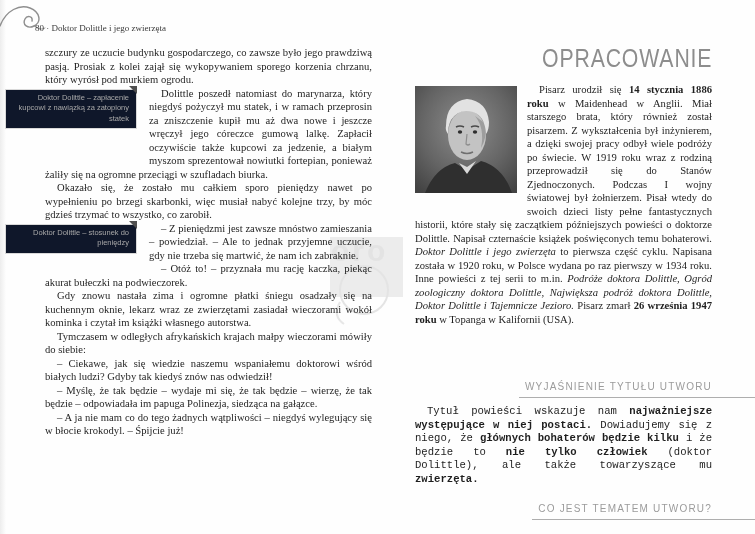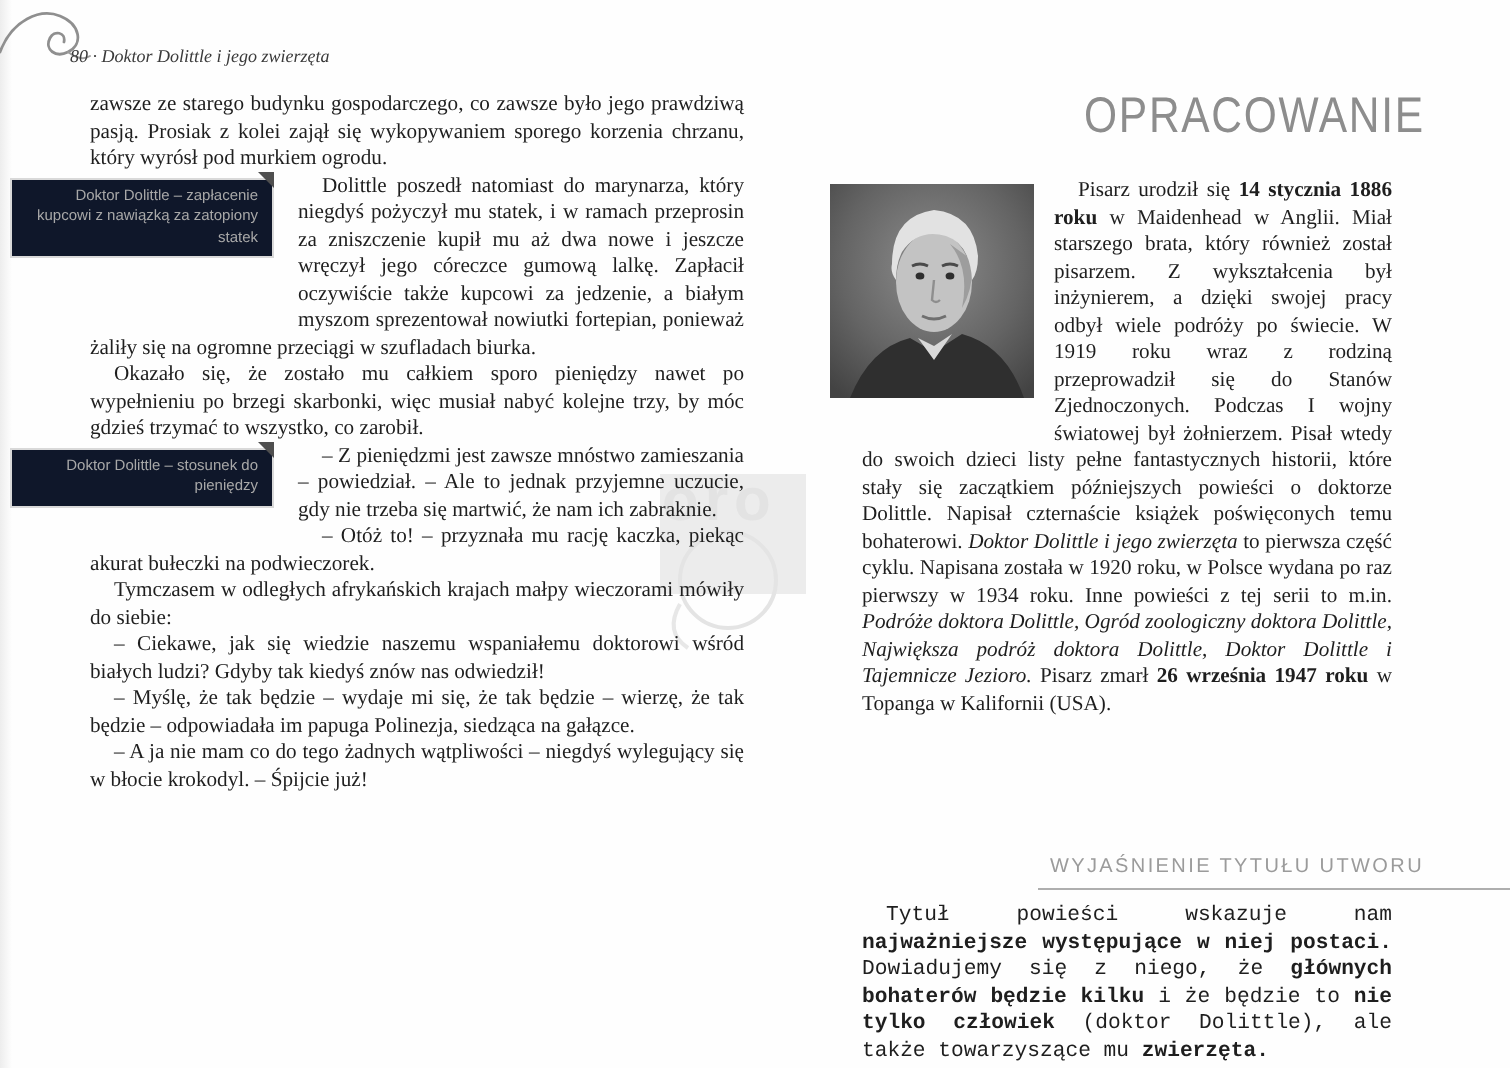--- a/index.html
+++ b/index.html
@@ -10,21 +10,21 @@
   
   .wm-band{position:absolute;left:330px;top:237px;width:73px;height:60px;background:#ececec;z-index:0;}
   .wm-text{position:absolute;left:331px;top:234px;z-index:0;font-family:"Liberation Sans",sans-serif;
            font-weight:bold;font-size:30px;color:#e3e3e3;letter-spacing:3px;}
   .wm-swirl{position:absolute;left:326px;top:252px;z-index:0;}
   
   .page{position:absolute;top:0;height:534px;z-index:1;}
   .page-left{left:0;width:377px;}
   .page-right{left:378px;width:377px;}
   .flourish{position:absolute;left:0;top:2px;}
-  .running-head{position:absolute;left:35px;top:23px;font-style:italic;font-size:9px;color:#3a3a3a;}
+  .running-head{position:absolute;left:35px;top:23px;font-size:9px;color:#3a3a3a;}
   .left-body{position:absolute;left:45px;top:46px;width:327px;font-size:10.6px;line-height:13.5px;
              text-align:justify;color:#1e1e1e;hyphens:auto;}
   .left-body p{margin:0;text-indent:12px;}
   .left-body p.no-indent{text-indent:0;}
   .wrap-group{}
   .margin-note{float:left;width:116px;margin:2px 12px 26px -40px;position:relative;
                border:1px solid #d9d9d9;background:#0f172a;padding:3px 7px 4px 7px;
                font-family:"Liberation Sans",sans-serif;font-size:7.5px;line-height:10.5px;
                color:#a8a8a8;text-align:right;text-indent:0;}
   .margin-note.second{margin-bottom:20px;}
@@ -32,22 +32,22 @@
                border-top:8px solid #4f4f4f;border-left:8px solid transparent;}
   
   .right-col{position:absolute;left:37px;right:0;top:0;}
   .title-row{margin-top:44px;text-align:right;padding-right:43px;}
   .page-title{display:inline-block;font-family:"Liberation Sans",sans-serif;font-size:25px;
               color:#8d8d8d;letter-spacing:1px;transform:scaleX(.85);transform-origin:100% 50%;}
   .sec-head{text-align:right;}
   .sec-head .sec-label{display:inline-block;font-family:"Liberation Sans",sans-serif;font-size:10px;
               letter-spacing:1.2px;color:#9b9b9b;border-bottom:1px solid #aeaeae;
               padding:0 43px 5px 6px;}
-  .sec-1{margin-top:30px;} .sec-2{margin-top:64px;} .sec-3{margin-top:12px;}
-  .right-par{margin:16px;padding-right:43px;font-size:10.6px;line-height:13.5px;text-align:justify;
+  .sec-1{margin-top:30px;} .sec-2{margin-top:50px;} .sec-3{margin-top:12px;}
+  .right-par{margin:0;padding-right:43px;font-size:10.6px;line-height:13.5px;text-align:justify;
              color:#1e1e1e;text-indent:12px;hyphens:auto;}
   .bio{margin-top:10px;}
   .par-title{margin-top:7px;font-family:Liberation Mono, monospace;}
   .author-photo{float:left;width:102px;height:107px;margin:3px 10px 12px 0;
                 box-shadow:0 0 0 1px #9a9a9a inset;}
   b,.rb{font-weight:bold;} i,.ri{font-style:italic;}
 </style>
 </head>
 <body>
 
@@ -62,41 +62,42 @@
   </svg>
 
   <div class="page page-left">
     <svg class="flourish" width="46" height="34" viewBox="0 0 46 34">
       <path d="M0,24 C6,8 20,2 30,6 C40,10 42,20 34,24 C28,27 22,23 25,17 C27,13 33,14 32,19" fill="none" stroke="#8f8f8f" stroke-width="1.4" stroke-linecap="round"></path>
       <path d="M34,24 C38,27 42,28 45,26" fill="none" stroke="#9c9c9c" stroke-width="1" stroke-linecap="round"></path>
     </svg>
     <div class="running-head">80 · Doktor Dolittle i jego zwierzęta</div>
 
     <div class="left-body">
-      <p class="no-indent">zawsze ze starego budynku gospodarczego, co zawsze było jego prawdziwą pasją. Prosiak z kolei zajął się wykopywaniem sporego korzenia chrzanu, który wyrósł pod murkiem ogrodu.</p>
+      <p class="no-indent">szczury ze uczucie budynku gospodarczego, co zawsze było jego prawdziwą pasją. Prosiak z kolei zajął się wykopywaniem sporego korzenia chrzanu, który wyrósł pod murkiem ogrodu.</p>
 
       <div class="wrap-group">
         <aside class="margin-note">
           <span class="note-marker"></span>
           <span>Doktor Dolittle – zapłacenie kupcowi z nawiązką za zatopiony statek</span>
         </aside>
         <p>Dolittle poszedł natomiast do marynarza, który niegdyś pożyczył mu statek, i w ramach przeprosin za zniszczenie kupił mu aż dwa nowe i jeszcze wręczył jego córeczce gumową lalkę. Zapłacił oczywiście także kupcowi za jedzenie, a białym myszom sprezentował nowiutki fortepian, ponieważ żaliły się na ogromne przeciągi w szufladach biurka.</p>
       </div>
 
       <p>Okazało się, że zostało mu całkiem sporo pieniędzy nawet po wypełnieniu po brzegi skarbonki, więc musiał nabyć kolejne trzy, by móc gdzieś trzymać to wszystko, co zarobił.</p>
 
       <div class="wrap-group">
         <aside class="margin-note second">
           <span class="note-marker"></span>
           <span>Doktor Dolittle – stosunek do pieniędzy</span>
         </aside>
         <p>– Z pieniędzmi jest zawsze mnóstwo zamieszania – powiedział. – Ale to jednak przyjemne uczucie, gdy nie trzeba się martwić, że nam ich zabraknie.</p>
         <p>– Otóż to! – przyznała mu rację kaczka, piekąc akurat bułeczki na podwieczorek.</p>
       </div>
 
+      <p>Gdy znowu nastała zima i ogromne płatki śniegu osadzały się na kuchennym oknie, lekarz wraz ze zwierzętami zasiadał wieczorami wokół kominka i czytał im książki własnego autorstwa.</p>
       <p>Tymczasem w odległych afrykańskich krajach małpy wieczorami mówiły do siebie:</p>
       <p>– Ciekawe, jak się wiedzie naszemu wspaniałemu doktorowi wśród białych ludzi? Gdyby tak kiedyś znów nas odwiedził!</p>
       <p>– Myślę, że tak będzie – wydaje mi się, że tak będzie – wierzę, że tak będzie – odpowiadała im papuga Polinezja, siedząca na gałązce.</p>
       <p>– A ja nie mam co do tego żadnych wątpliwości – niegdyś wylegujący się w błocie krokodyl. – Śpijcie już!</p>
     </div>
   </div>
 
   <div class="page page-right">
     <div class="right-col">
 

